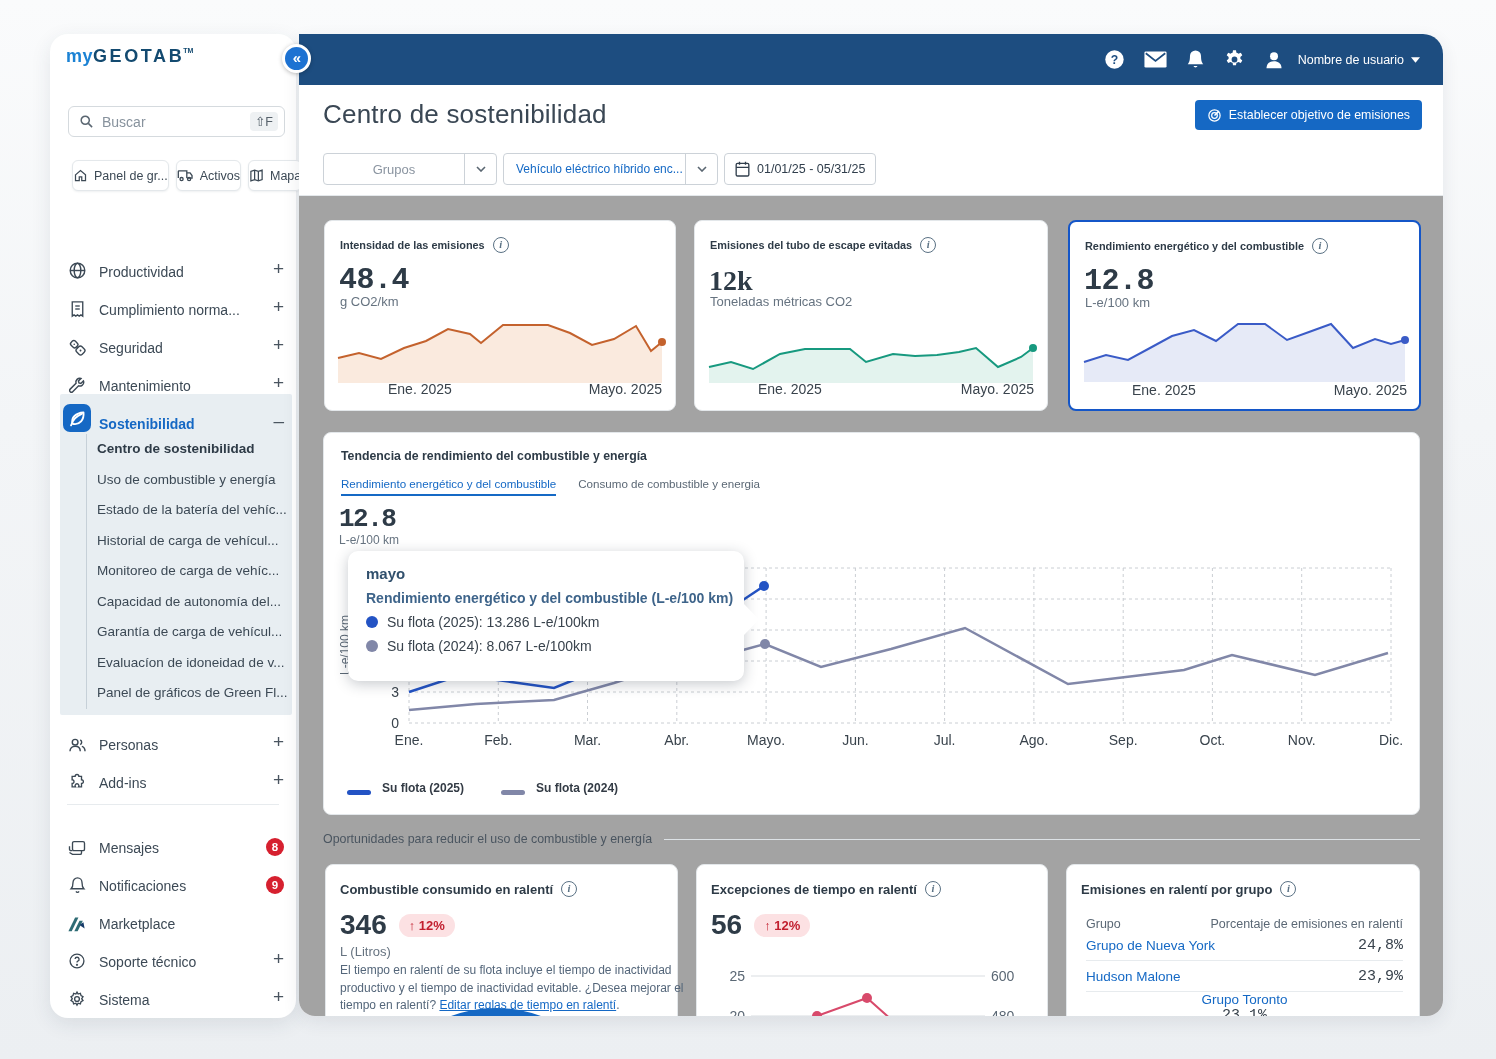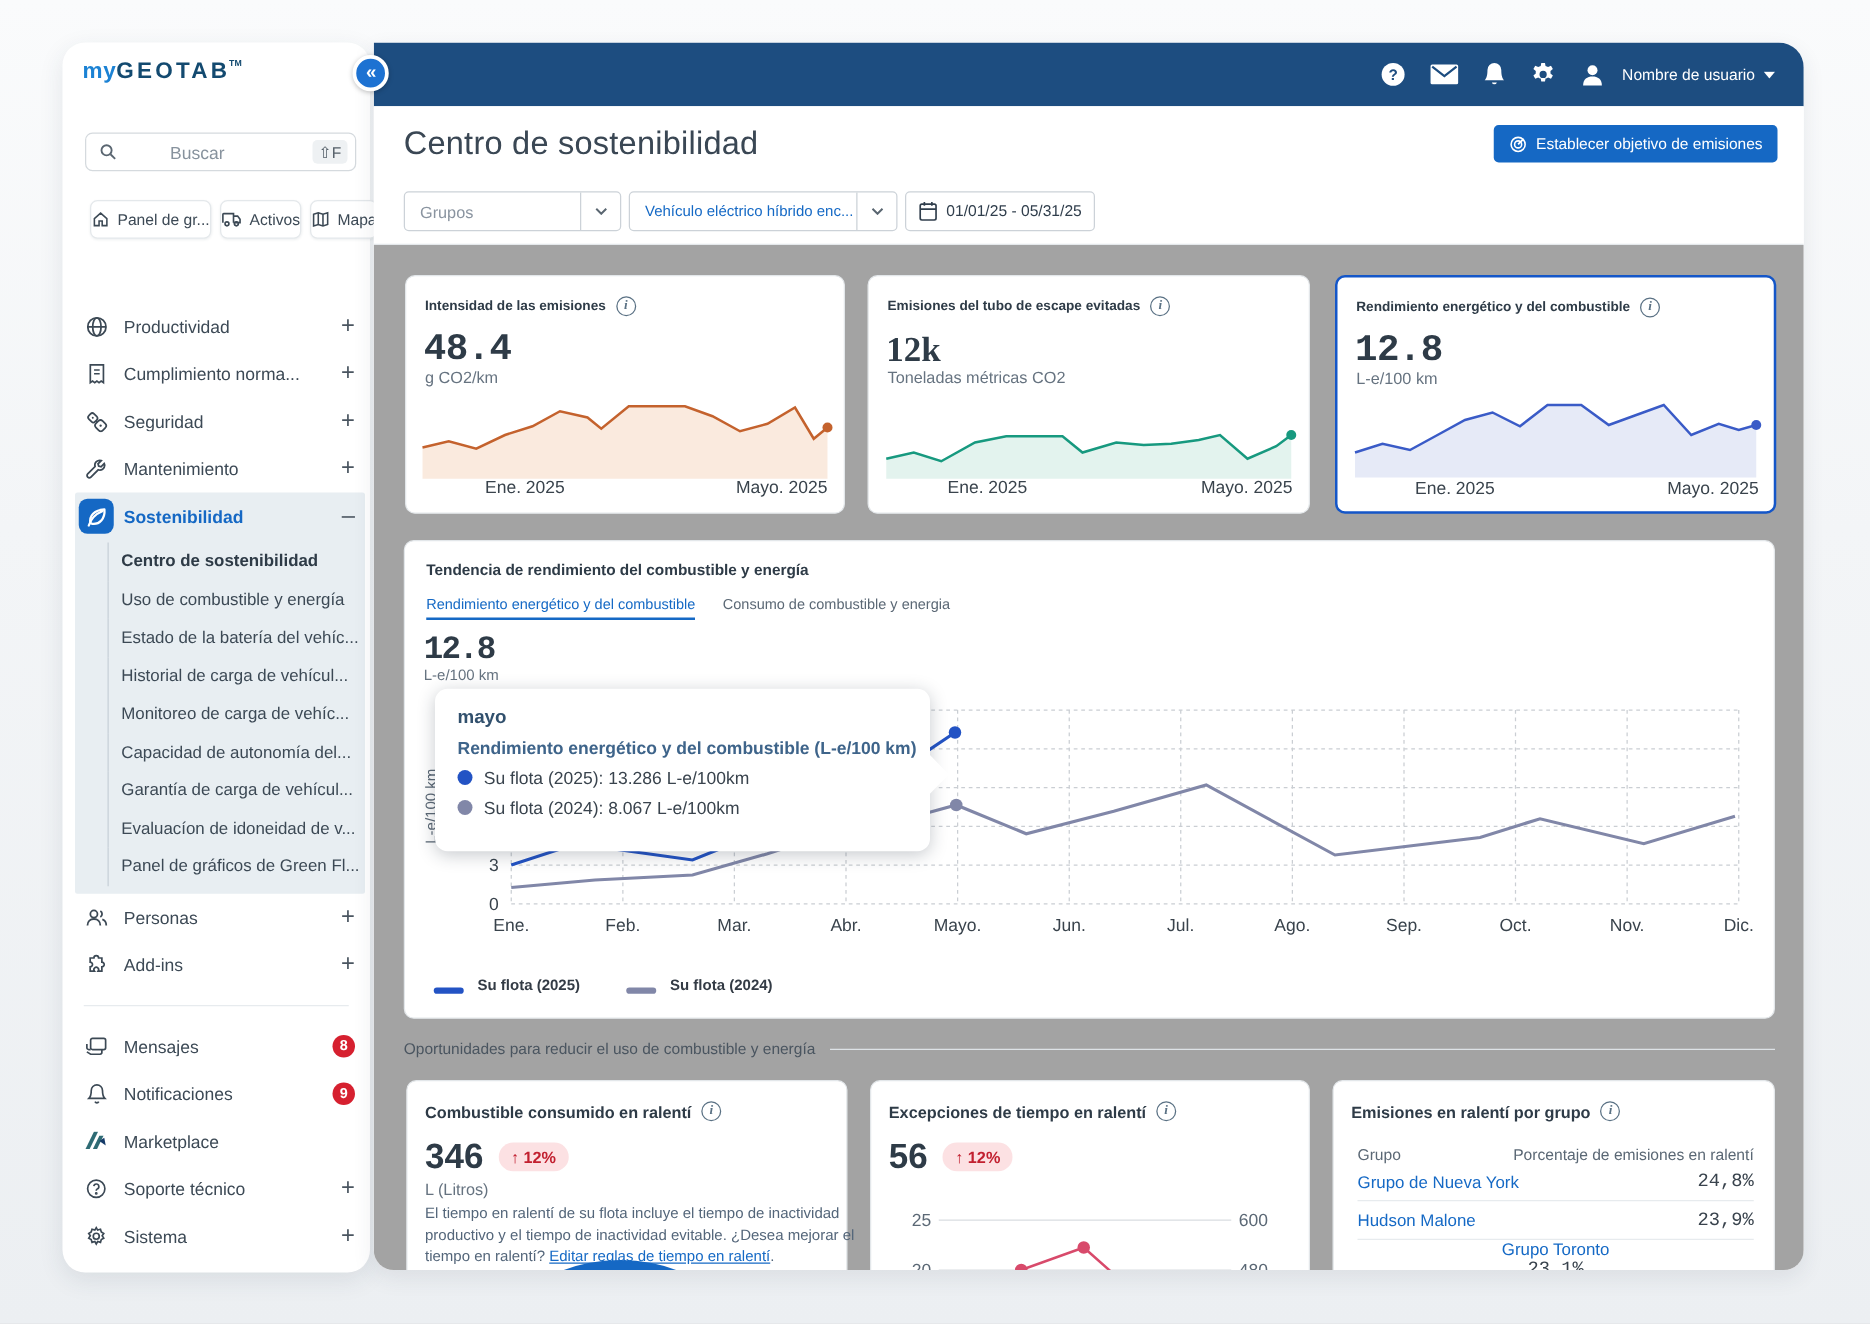--- a/index.html
+++ b/index.html
@@ -28,21 +28,21 @@
 #topbar .uname { color:#fff; font-size:12.5px; margin-left:-5px; display:flex; align-items:center; gap:7px; }
 #header { position:absolute; left:0; top:51px; width:100%; height:111px; background:#fff; border-bottom:1px solid #e4e8eb; }
 h1.title { position:absolute; left:24px; top:14px; font-size:26px; font-weight:400; color:#3a4754; letter-spacing:0.2px; }
 .setgoal {
   position:absolute; right:21px; top:15px; height:30px; padding:0 12px;
   background:#1568c4; color:#fff; font-size:12.4px; border-radius:4px;
   display:flex; align-items:center; gap:7px;
 }
 .filters { position:absolute; left:24px; top:68px; display:flex; gap:6px; }
 .sel { height:32px; background:#fff; border:1px solid #ccd2d8; border-radius:4px; display:flex; align-items:center; font-size:13px; }
-.sel .lab { padding:0 12px; flex:1; }
+.sel .lab { padding:0 12px; flex:1;text-align:center; }
 .sel .chev { width:32px; height:100%; border-left:1px solid #ccd2d8; display:flex; align-items:center; justify-content:center; }
 .datebox { height:32px; background:#fff; border:1px solid #ccd2d8; border-radius:4px; display:flex; align-items:center; padding:0 10px; gap:7px; font-size:12.5px; color:#303e4c; }
 #content { position:absolute; left:0; top:162px; width:100%; height:820px; background:#a3a3a3; }
 
 .card { position:absolute; background:#fff; border:1px solid #e3e7ea; border-radius:8px; }
 .card .ctitle { font-size:13px; font-weight:700; color:#2e3b47; display:flex; align-items:center; gap:8px; white-space:nowrap; }
 .bignum { font-family:"Liberation Mono", monospace; font-weight:700; color:#2e3b47; }
 .unit { font-size:13px; color:#667380; }
 .xlab { position:absolute; font-size:14px; color:#39434c;margin-left:48px; }
 .info { display:inline-block; width:16px; height:16px; border:1.6px solid #5a7184; border-radius:50%; color:#5a7184; font-size:10.5px; font-weight:700; text-align:center; line-height:13px; font-family:"Liberation Serif",serif; font-style:italic; }
@@ -56,26 +56,26 @@
   background:#1d72d2; border-radius:50%; border:3.5px solid #fff;
   color:#fff; display:flex; align-items:center; justify-content:center;
   box-shadow:0 1px 4px rgba(0,0,0,0.25);
   font-size:15px; font-weight:700; letter-spacing:-1px; padding-bottom:2px;
 }
 .logo { position:absolute; left:16px; top:12px; font-size:18px; font-weight:700; }
 .logo .my { color:#1b82d4; letter-spacing:0.5px; }
 .logo .geo { color:#134a70; letter-spacing:2.6px; }
 .logo .tm { font-size:7px; color:#134a70; vertical-align:9px; letter-spacing:0; margin-left:-1px; }
 .search { position:absolute; left:18px; top:72px; width:217px; height:31px; border:1px solid #d5dade; border-radius:6px; display:flex; align-items:center; padding:0 6px 0 10px; gap:8px; background:#fff; }
-.search .ph { color:#87929d; font-size:14px; flex:1;margin-left:34px; }
+.search .ph { color:#87929d; font-size:14px; flex:1; }
 .search .kbd { background:#eef1f3; border-radius:4px; color:#55606a; font-size:12.5px; padding:2px 5px; }
 .qbtns { position:absolute; left:22px; top:126px; width:215px; display:grid; grid-template-columns:1fr 1fr 1fr 1fr; gap:7px; }
 .qbtn { height:31px; background:#fff; border:1px solid #e4e8eb; border-radius:6px; box-shadow:0 1px 2px rgba(40,60,80,0.08); display:flex; align-items:center; justify-content:center; gap:6px; font-size:12.5px; color:#3c4955; white-space:nowrap; }
 .menu { position:absolute; left:0; top:208px; width:100%; }
-.mi { position:relative; height:38px; display:flex; align-items:center; padding:0 12px 0 15px; color:#3c4955; }
+.mi { position:relative; height:38px; display:flex; align-items:flex-end; padding:0 12px 0 15px; color:#3c4955; }
 .mi .ic { width:24px; display:flex; justify-content:center; }
 .mi .ml { font-size:14px; margin-left:10px; flex:1; white-space:nowrap; overflow:hidden; }
 .mi .plus { font-size:19px; font-weight:400; color:#4a5560; }
 .sost { background:#e8eef2; margin:0 4px 0 10px; padding:0 8px 0 3px !important; border-radius:2px 2px 0 0; }
 .subwrap { background:#e8eef2; padding:2px 0 6px 0; margin:0 4px 0 10px; border-radius:0 0 2px 2px; }
 .sub { position:relative; height:30.5px; line-height:30.5px; padding-left:37px; font-size:13.5px; color:#3c4955; white-space:nowrap; }
 .sub::before { content:""; position:absolute; left:26px; top:0; bottom:0; width:1px; background:#c6d0d8; }
 .sub.active { font-weight:700; color:#2e3b47; }
 .badge { min-width:18px; height:18px; background:#d6202f; border-radius:9px; color:#fff; font-size:11.5px; font-weight:700; display:flex; align-items:center; justify-content:center; padding:0 5px; }
 .sep { height:1px; background:#e7ebee; margin:13px 17px; }

